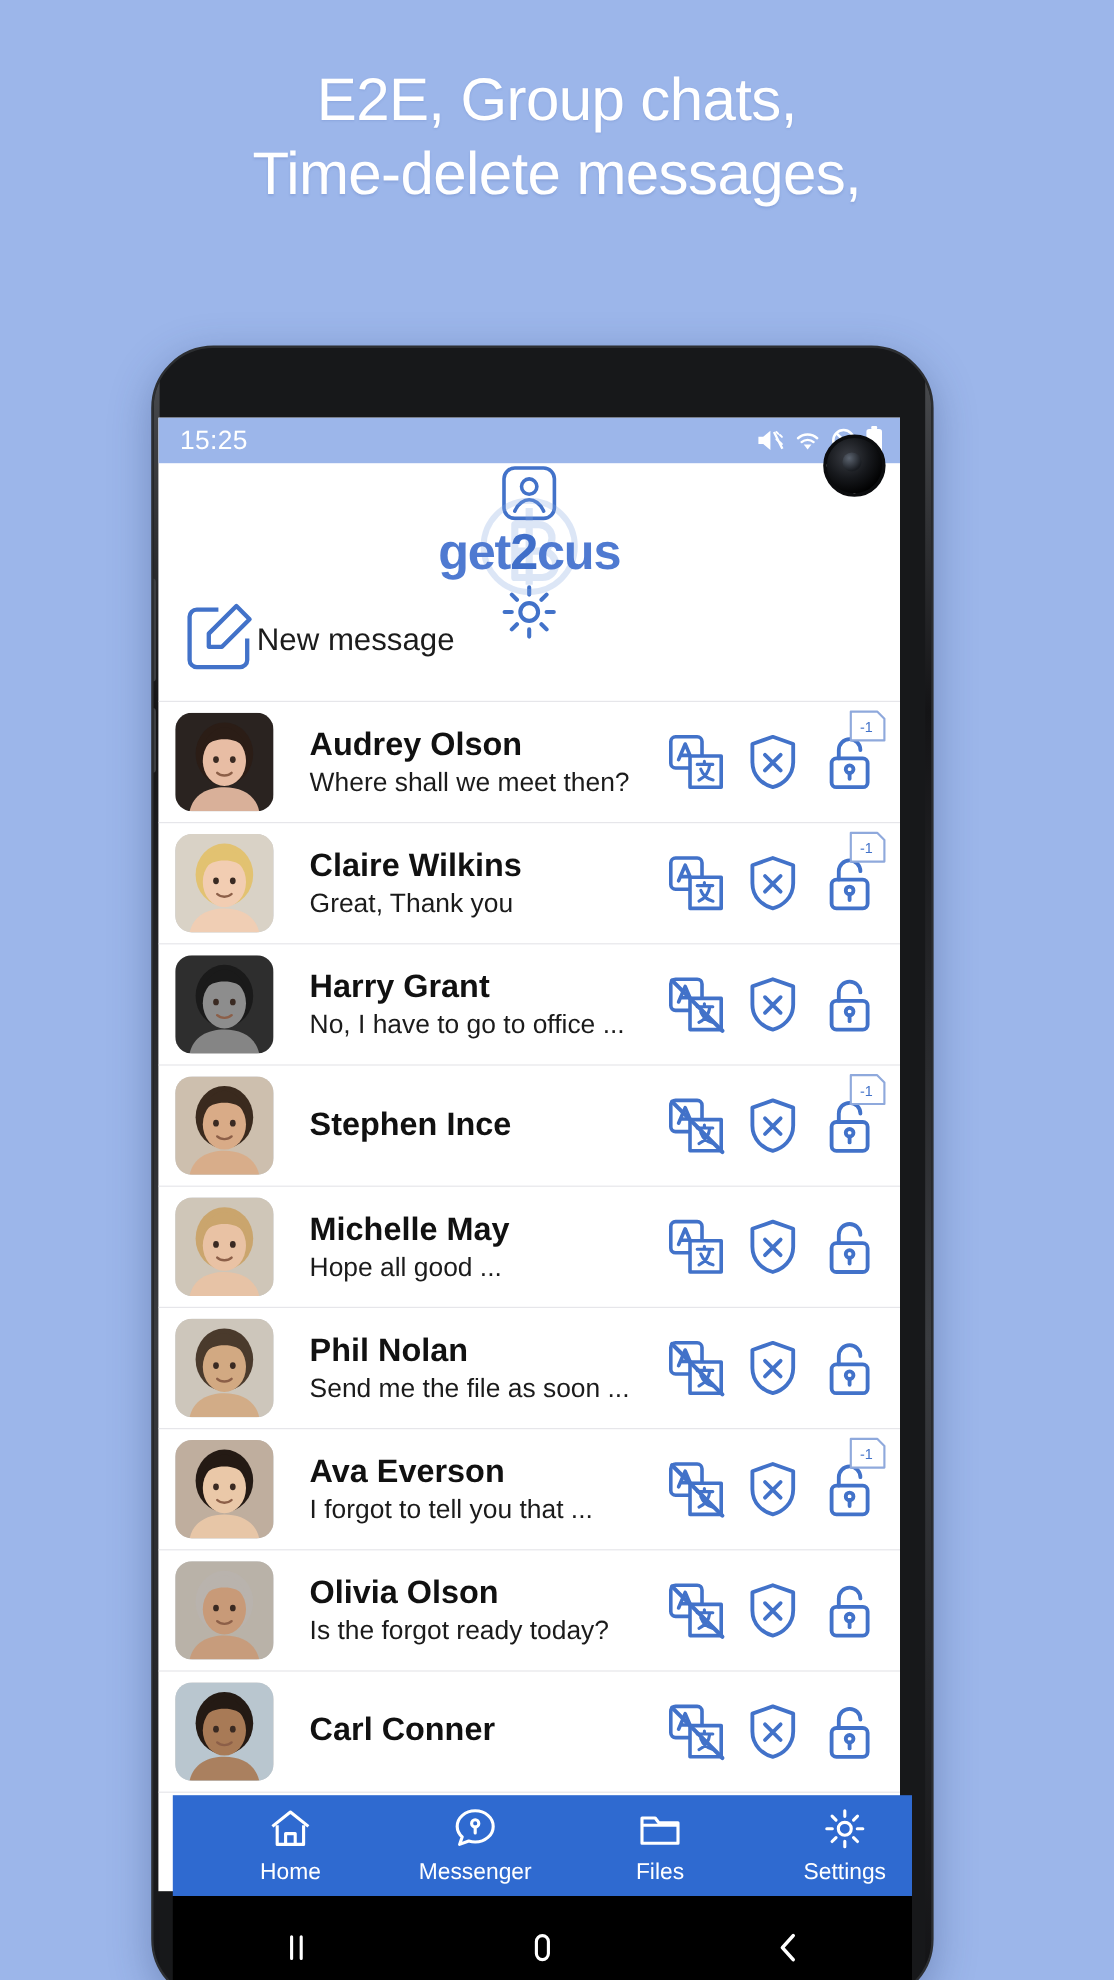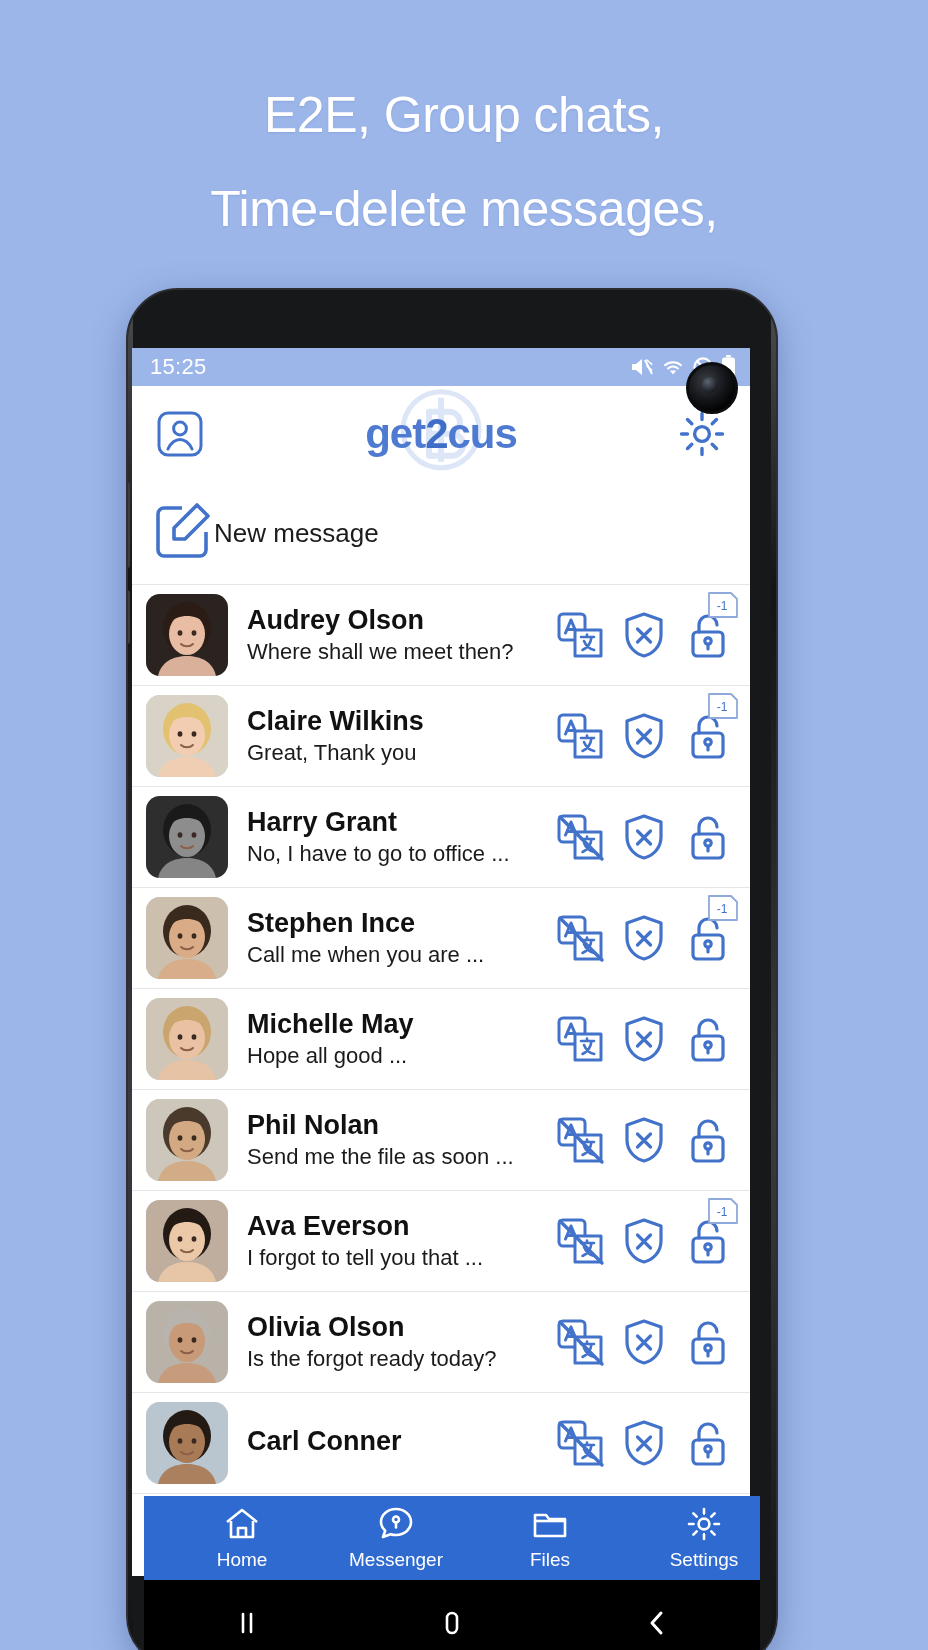--- a/index.html
+++ b/index.html
@@ -11,21 +11,21 @@
   body { background: #9cb6ea; position: relative; }
 
   
   .headline {
     position: absolute; top: 52px; left: 0; width: 928px;
     text-align: center; color: #ffffff;
     font-size: 50px; line-height: 62px; font-weight: 400;
     letter-spacing: -0.5px;
     text-shadow: 0 1px 2px rgba(60,90,160,.18);
   }
-  .headline div { white-space: nowrap; margin-top: 32px; }
+  .headline div { white-space: nowrap; }
 
   
   .phone {
     position: absolute; left: 126px; top: 288px;
     width: 652px; height: 1380px;
     background: #17181a;
     border-radius: 52px;
     box-shadow: 0 10px 34px rgba(40,60,110,.35);
     border: 2px solid #2c2e31;
     overflow: hidden;
@@ -74,20 +74,21 @@
     content: ""; position: absolute; left: 13px; top: 12px;
     width: 16px; height: 16px; border-radius: 50%;
     background: radial-gradient(circle at 35% 30%, #5c6470, #1a1d22 70%);
   }
 
   
   .app-header {
     position: relative; height: 96px;
     display: flex; align-items: center; justify-content: space-between;
     padding: 0 20px;
+    flex-direction: column;
   }
   .logo-wrap { position: relative; display: flex; align-items: center; justify-content: center; flex: 1; }
   .logo-watermark {
     position: absolute; left: 50%; top: 50%;
     transform: translate(-50%,-52%);
     opacity: .28;
   }
   .logo-text {
     position: relative; font-size: 42px; font-weight: 700;
     letter-spacing: -1px; color: #4f7ad1; z-index: 2;
@@ -109,21 +110,21 @@
     height: 101px; display: flex; align-items: center;
     border-bottom: 1px solid #e6e6ea;
     padding: 0 16px 0 14px;
   }
   .avatar {
     width: 82px; height: 82px; border-radius: 14px;
     flex: 0 0 82px; overflow: hidden; position: relative;
     background: #cfcfcf;
   }
   .avatar svg { display: block; width: 100%; height: 100%; }
-  .chat-texts { flex: 1; min-width: 0; padding-left: 19px; }
+  .chat-texts { flex: 1; min-width: 0; padding-left: 30px; }
   .chat-name {
     font-size: 27px; font-weight: 700; color: #111; line-height: 1.18;
     white-space: nowrap; overflow: hidden;
   }
   .chat-msg {
     font-size: 22px; color: #1b1b1b; line-height: 1.2; margin-top: 2px;
     white-space: nowrap; overflow: hidden;
   }
   .row-icons { display: flex; align-items: center; gap: 12px; flex: 0 0 auto; }
   .row-icons .ri { width: 52px; height: 52px; display: flex; align-items: center; justify-content: center; }
@@ -387,21 +388,20 @@
     <ellipse cx="41" cy="40" rx="18" ry="21" fill="#d9ab87"></ellipse>
     <path d="M23 30c2-12 12-18 18-18s16 6 18 18c-5-6-11-8-18-8s-13 2-18 8z" fill="#3a2a1e"></path>
     <ellipse cx="34" cy="39" rx="2.4" ry="2.8" fill="#3a2a22"></ellipse>
     <ellipse cx="48" cy="39" rx="2.4" ry="2.8" fill="#3a2a22"></ellipse>
     <path d="M35 50c3 3 9 3 12 0" stroke="#8c5f48" stroke-width="2" fill="none" stroke-linecap="round"></path>
     <path d="M12 82c3-14 15-20 29-20s26 6 29 20z" fill="#d9ab87" opacity=".92"></path>
   </svg>
           </div>
      <div class="chat-texts">
        <div class="chat-name">Stephen Ince</div>
-       <div class="chat-msg">Call me when you are ...</div>
      </div>
      <div class="row-icons">
        <span class="ri">
               <svg width="50" height="50" viewBox="0 0 50 50" fill="none" stroke="#4272c9" stroke-width="3" stroke-linejoin="round">
     <rect x="4" y="4" width="26" height="26" rx="4"></rect>
     <path d="M10.5 23l5.5-13 5.5 13M12.5 19.5h7" stroke-linecap="round"></path>
     <path d="M20 20h26v26H20z" fill="#fff" stroke="#4272c9" stroke-width="3"></path>
     <path d="M26 27h13M32 24.5v2.5M36.5 27c-.8 7-4.8 11-9 13M29 31c1.8 4.6 5.6 8 10.2 9" stroke-linecap="round" stroke-width="2.6"></path>
     <path d="M5 5L47 47" stroke="#4272c9" stroke-width="3.4" stroke-linecap="round"></path>
   </svg>

